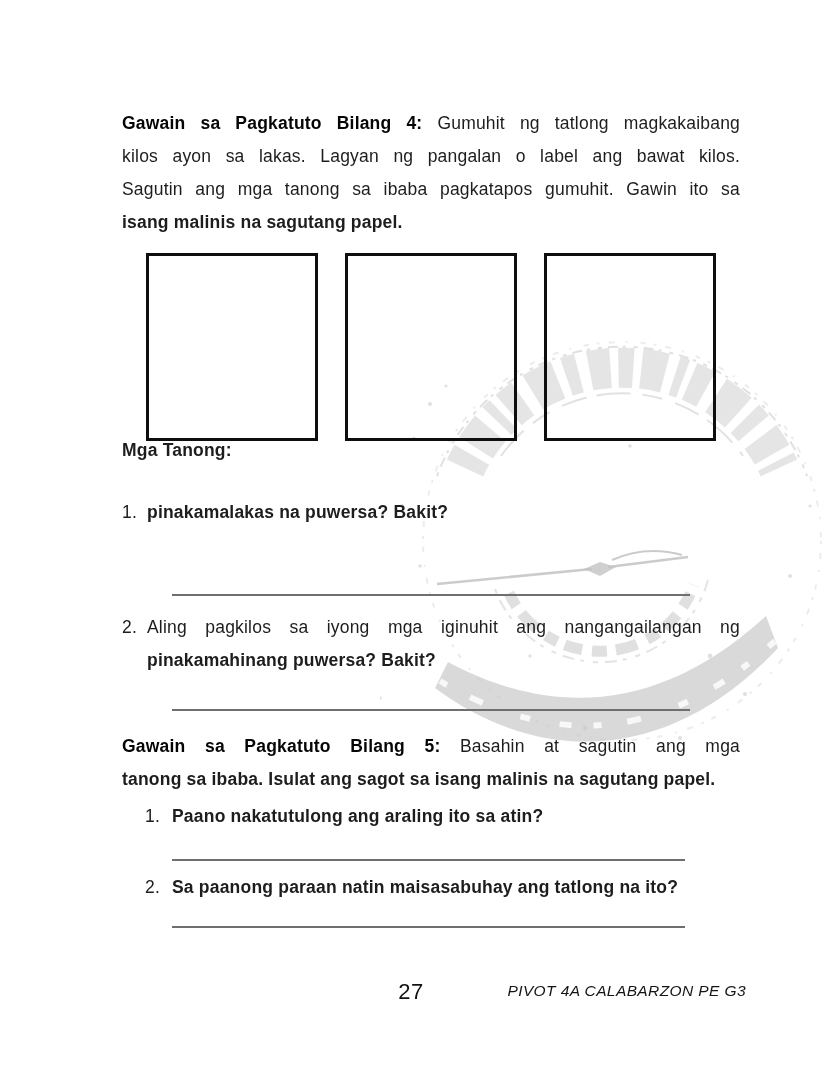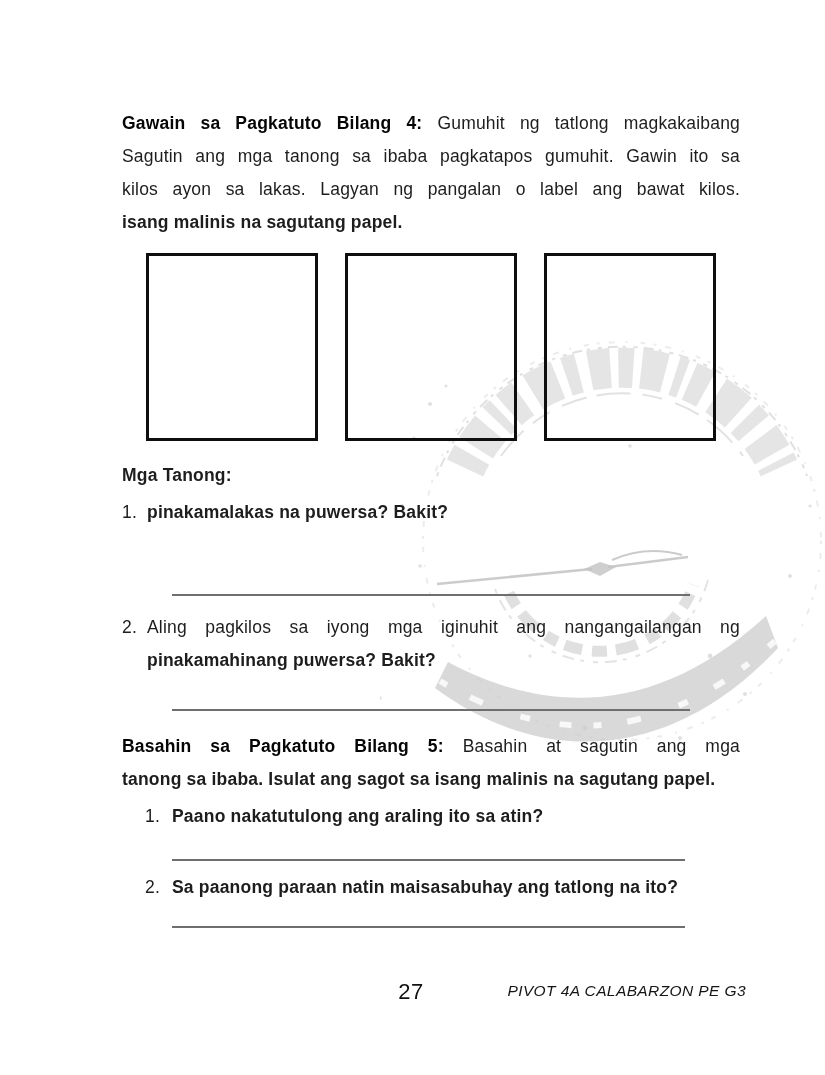--- a/index.html
+++ b/index.html
@@ -93,52 +93,52 @@
         <circle cx="250" cy="120" r="1.8"></circle>
         <circle cx="205" cy="402" r="2.2"></circle>
       <circle cx="300" cy="412" r="2"></circle>
         <circle cx="120, " cy="372" r="1.8"></circle>
         <circle cx="365" cy="368" r="2.1"></circle>
     </g>
   </svg>
 
   <div class="abs para" style="top:101px">
     <div class="jline"><span class="heading-lead">Gawain sa Pagkatuto Bilang 4:</span> <span>Gumuhit ng tatlong magkakaibang</span></div>
+    <div class="jline">kilos ayon sa lakas. Lagyan ng pangalan o label ang bawat kilos.</div>
     <div class="jline">Sagutin ang mga tanong sa ibaba pagkatapos gumuhit. Gawin ito sa</div>
-    <div class="jline">kilos ayon sa lakas. Lagyan ng pangalan o label ang bawat kilos.</div>
     <div class="lline">isang malinis na sagutang papel.</div>
   </div>
 
   <div class="abs boxes">
     <div class="draw-box"></div>
     <div class="draw-box"></div>
     <div class="draw-box"></div>
   </div>
 
-  <div class="abs para lline" style="top:453px">Mga Tanong:</div>
+  <div class="abs para lline" style="top:428px">Mga Tanong:</div>
 
   <div class="abs q" style="top:490px">
     <span class="qnum">1.</span>
     <div class="qtext">
       <div class="lline">pinakamalakas na puwersa? Bakit?</div>
     </div>
   </div>
   <div class="abs answer-line main" style="top:588px"></div>
 
   <div class="abs q" style="top:605px">
     <span class="qnum">2.</span>
     <div class="qtext">
       <div class="jline">Aling pagkilos sa iyong mga iginuhit ang nangangailangan ng</div>
       <div class="lline">pinakamahinang puwersa? Bakit?</div>
     </div>
   </div>
   <div class="abs answer-line main" style="top:703px"></div>
 
   <div class="abs para" style="top:724px">
-    <div class="jline"><span class="heading-lead">Basahin sa Pagkatuto Bilang 5:</span> <span>Basahin at sagutin ang mga</span></div>
+    <div class="jline"><span class="heading-lead">Gawain sa Pagkatuto Bilang 5:</span> <span>Basahin at sagutin ang mga</span></div>
     <div class="lline">tanong sa ibaba. Isulat ang sagot sa isang malinis na sagutang papel.</div>
   </div>
 
   <div class="abs q sub" style="top:794px">
     <span class="qnum">1.</span>
     <div class="qtext">
       <div class="lline">Paano nakatutulong ang araling ito sa atin?</div>
     </div>
   </div>
   <div class="abs answer-line sub" style="top:853px"></div>

